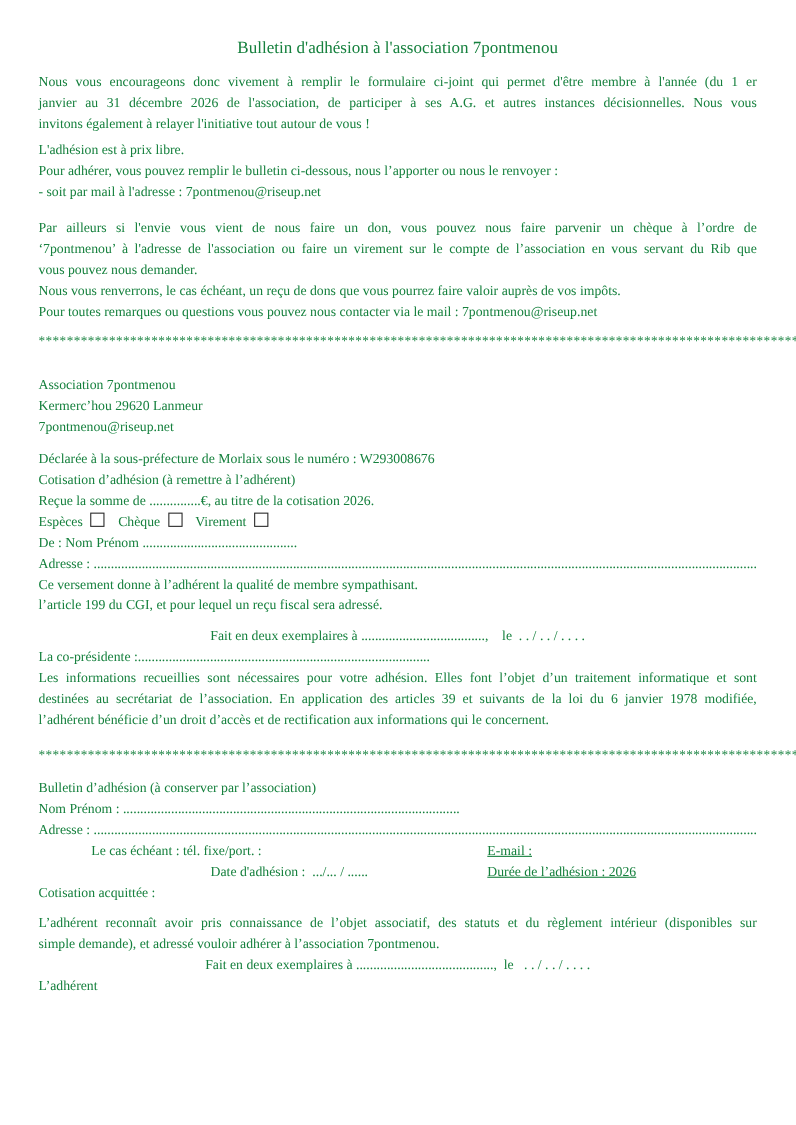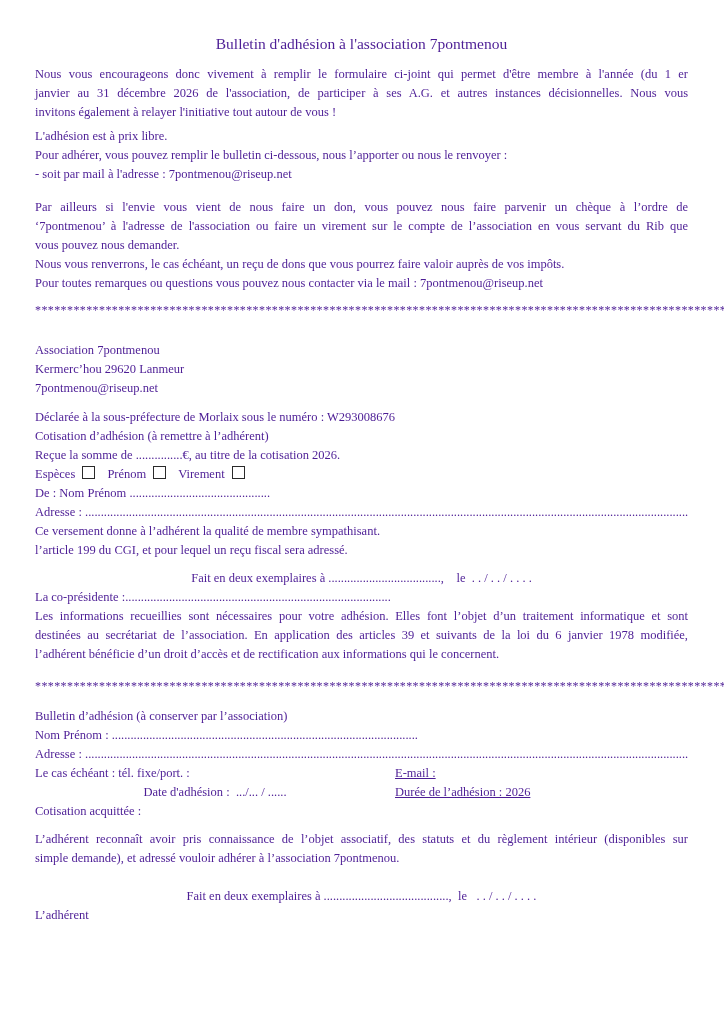--- a/index.html
+++ b/index.html
@@ -2,21 +2,21 @@
 <html lang="fr"><head>
 <meta charset="utf-8">
 <style>
   html, body { margin: 0; padding: 0; background: #ffffff; }
   .page {
     position: relative;
     box-sizing: border-box;
     width: 724px;
     height: 1023px;
     background: #ffffff;
-    color: #4c1d95;
+    color: #15803d;
     font-family: "Liberation Serif", "DejaVu Serif", serif;
     font-size: 12.5px;
     line-height: 19px;
     padding: 34px 36px 0 35px;
     overflow: hidden;
   }
   .title {
     text-align: center;
     font-size: 15.5px;
     line-height: 19px;
@@ -35,34 +35,34 @@
     font-size: 12px;
     letter-spacing: 0.4px;
   }
   .mt5  { margin-top: 5px; }
   .mt8  { margin-top: 8px; }
   .mt9  { margin-top: 9px; }
   .mt10 { margin-top: 10px; }
   .mt11 { margin-top: 11px; }
   .mt13 { margin-top: 13px; }
   .mt14 { margin-top: 14px; }
-  .mt19 { margin-top: 19px; }
+  .mt19 { }
   .mt21 { margin-top: 21px; }
   .checkbox {
     display: inline-block;
     width: 11px;
     height: 11px;
     border: 1px solid #2a2a2a;
     margin-left: 7px;
     margin-right: 2px;
     vertical-align: -1px;
     background: #fff;
   }
   .pay-item { margin-right: 7px; }
-  .cols { display: flex; }
+  .cols { display: flex; margin-left: 48px; }
   .col-left { flex: 0 0 360px; }
   .col-right { flex: 1 1 auto; text-decoration: underline; }
 </style>
 </head>
 <body>
 
 <div class="page">
 
   <div class="title">Bulletin d'adhésion à l'association 7pontmenou</div>
 
@@ -95,21 +95,21 @@
     <div class="line">Kermerc’hou 29620 Lanmeur</div>
     <div class="line">7pontmenou@riseup.net</div>
   </div>
 
   <div class="mt10">
     <div class="line">Déclarée à la sous-préfecture de Morlaix sous le numéro : W293008676</div>
     <div class="line">Cotisation d’adhésion (à remettre à l’adhérent)</div>
     <div class="line">Reçue la somme de ...............€, au titre de la cotisation 2026.</div>
     <div class="line">
       <span class="pay-item"><span>Espèces</span><span class="checkbox"></span></span>
-      <span class="pay-item"><span>Prénom</span><span class="checkbox"></span></span>
+      <span class="pay-item"><span>Chèque</span><span class="checkbox"></span></span>
       <span class="pay-item"><span>Virement</span><span class="checkbox"></span></span>
     </div>
     <div class="line">De : Nom Prénom .............................................</div>
     <div class="line flexline">
       <span class="label">Adresse : </span>
         <span class="dotfill">............................................................................................................................................................................................................................</span>
     </div>
     <div class="line">Ce versement donne à l’adhérent la qualité de membre sympathisant.</div>
     <div class="line">l’article 199 du CGI, et pour lequel un reçu fiscal sera adressé.</div>
   </div>

